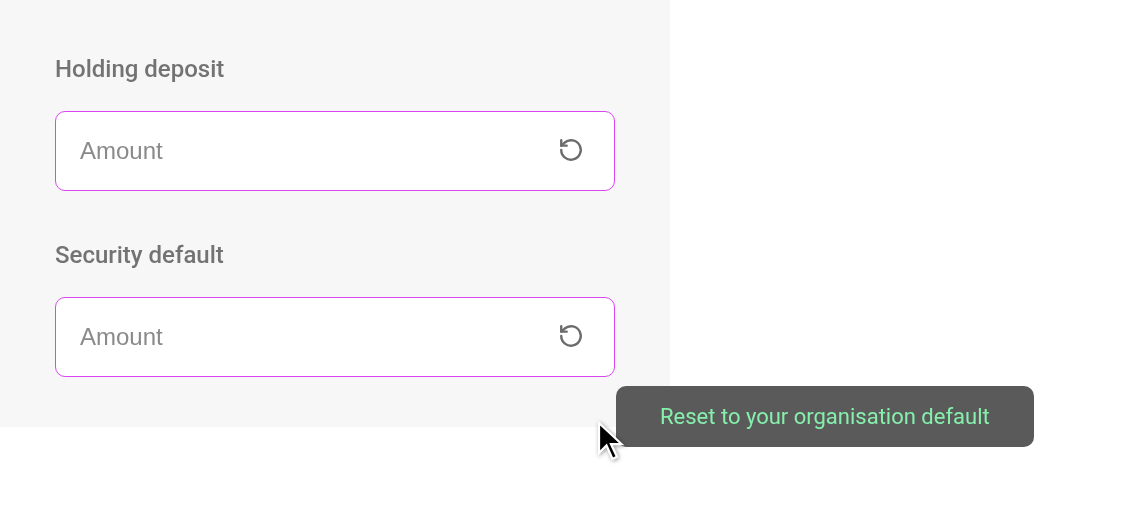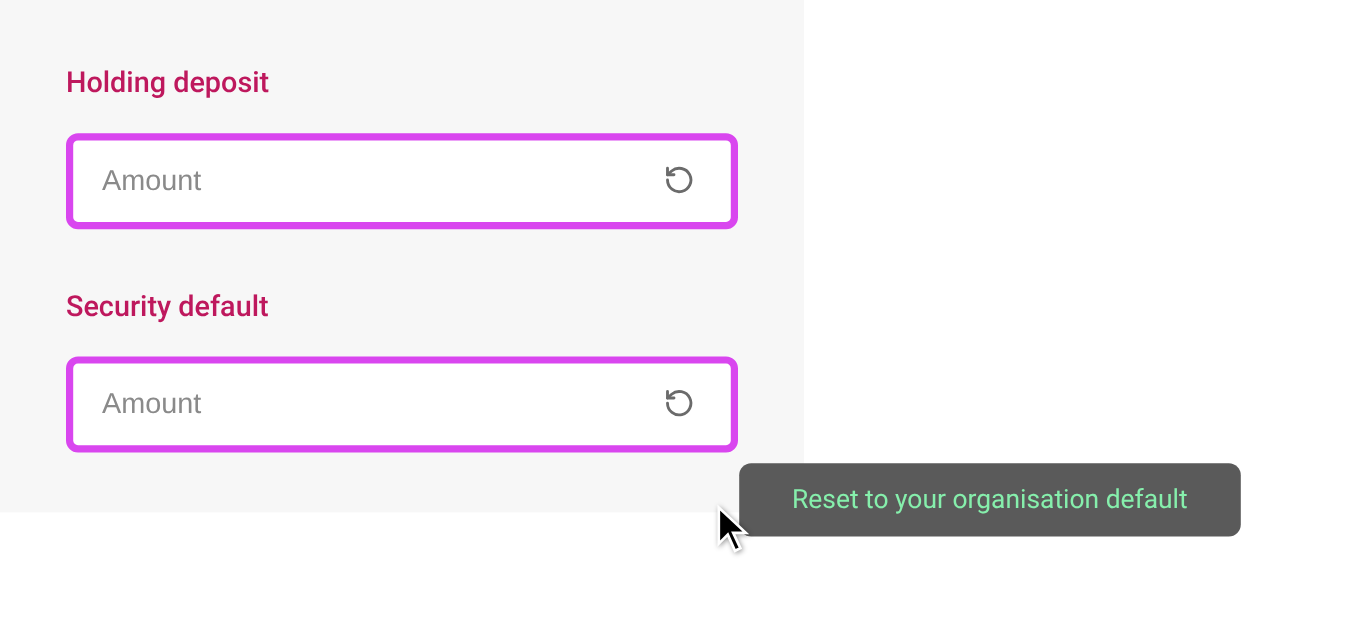--- a/index.html
+++ b/index.html
@@ -22,30 +22,30 @@
     }
     .field-group {
       margin-bottom: 50px;
     }
     .field-group:last-child {
       margin-bottom: 0;
     }
     .field-label {
       font-size: 24px;
       font-weight: 500;
-      color: #be185d;
+      color: #737373;
       margin-bottom: 28px;
       display: block;
     }
     .input-wrapper {
       position: relative;
       display: flex;
       align-items: center;
       background: #ffffff;
-      border: 6px solid #d946ef;
+      border: 1px solid #d946ef;
       border-radius: 10px;
       height: 80px;
       padding: 0 24px;
     }
     .input-field {
       flex: 1;
       border: none;
       outline: none;
       font-size: 24px;
       color: #1a1a1a;

